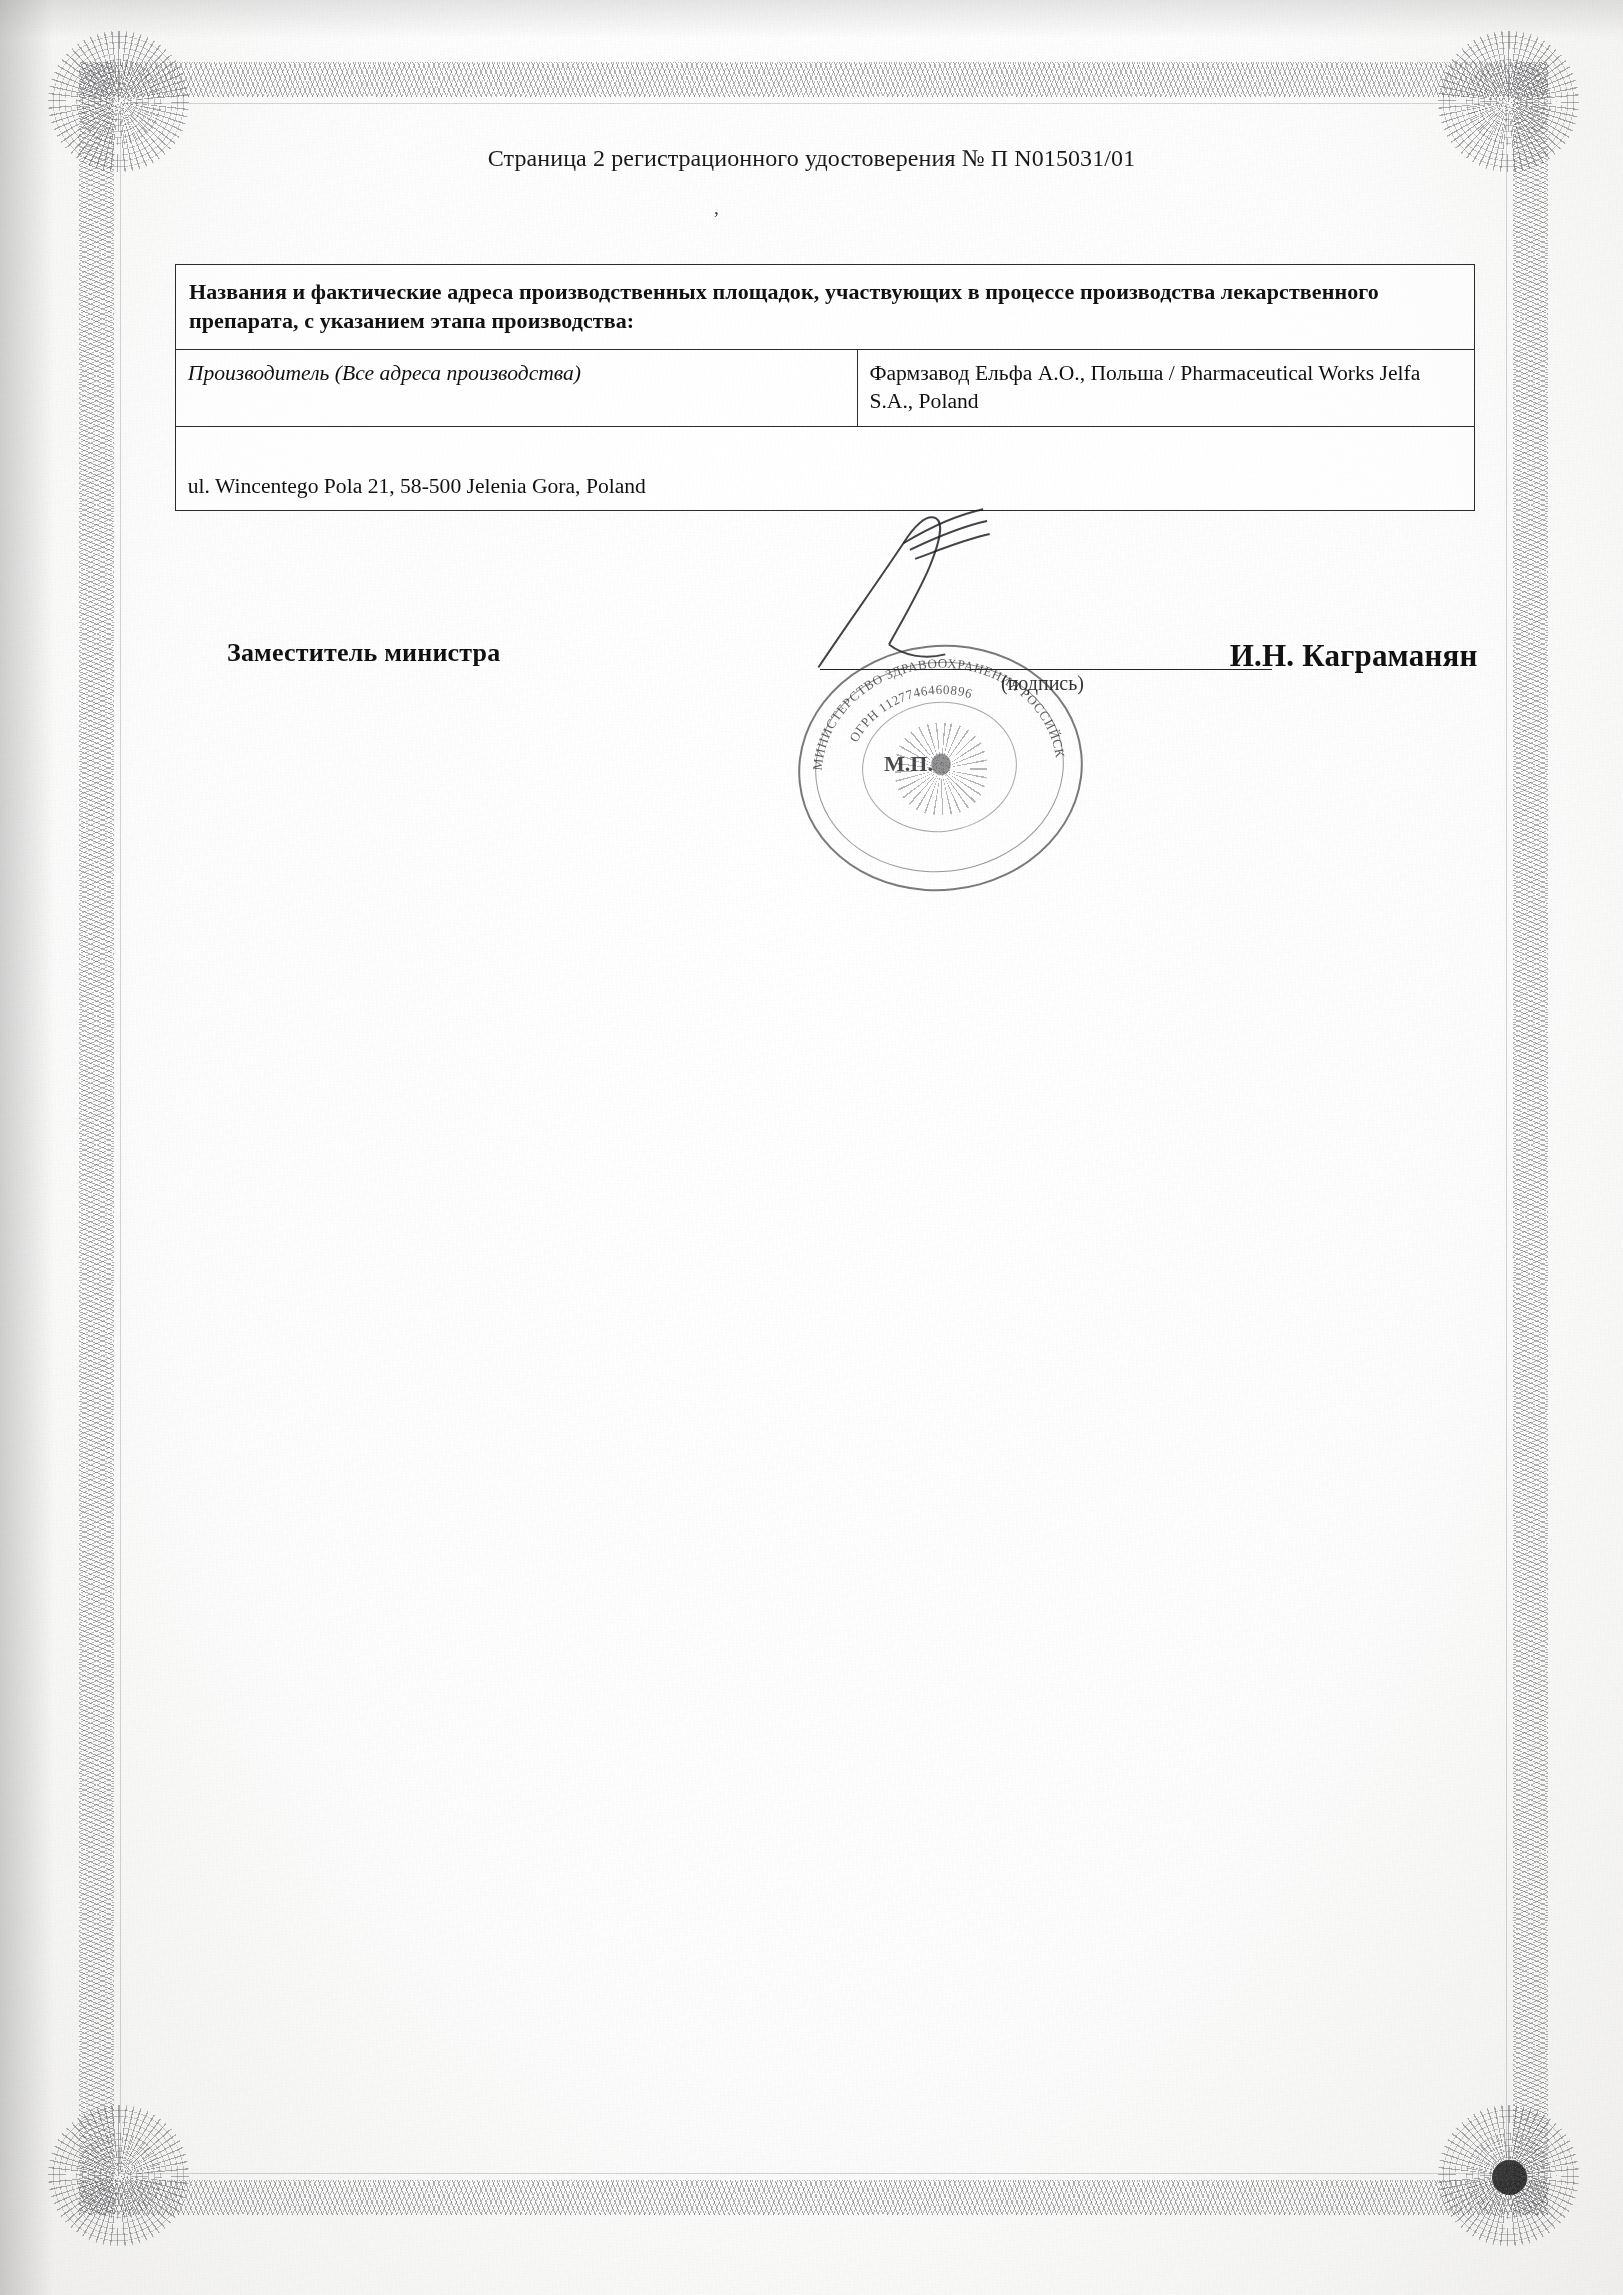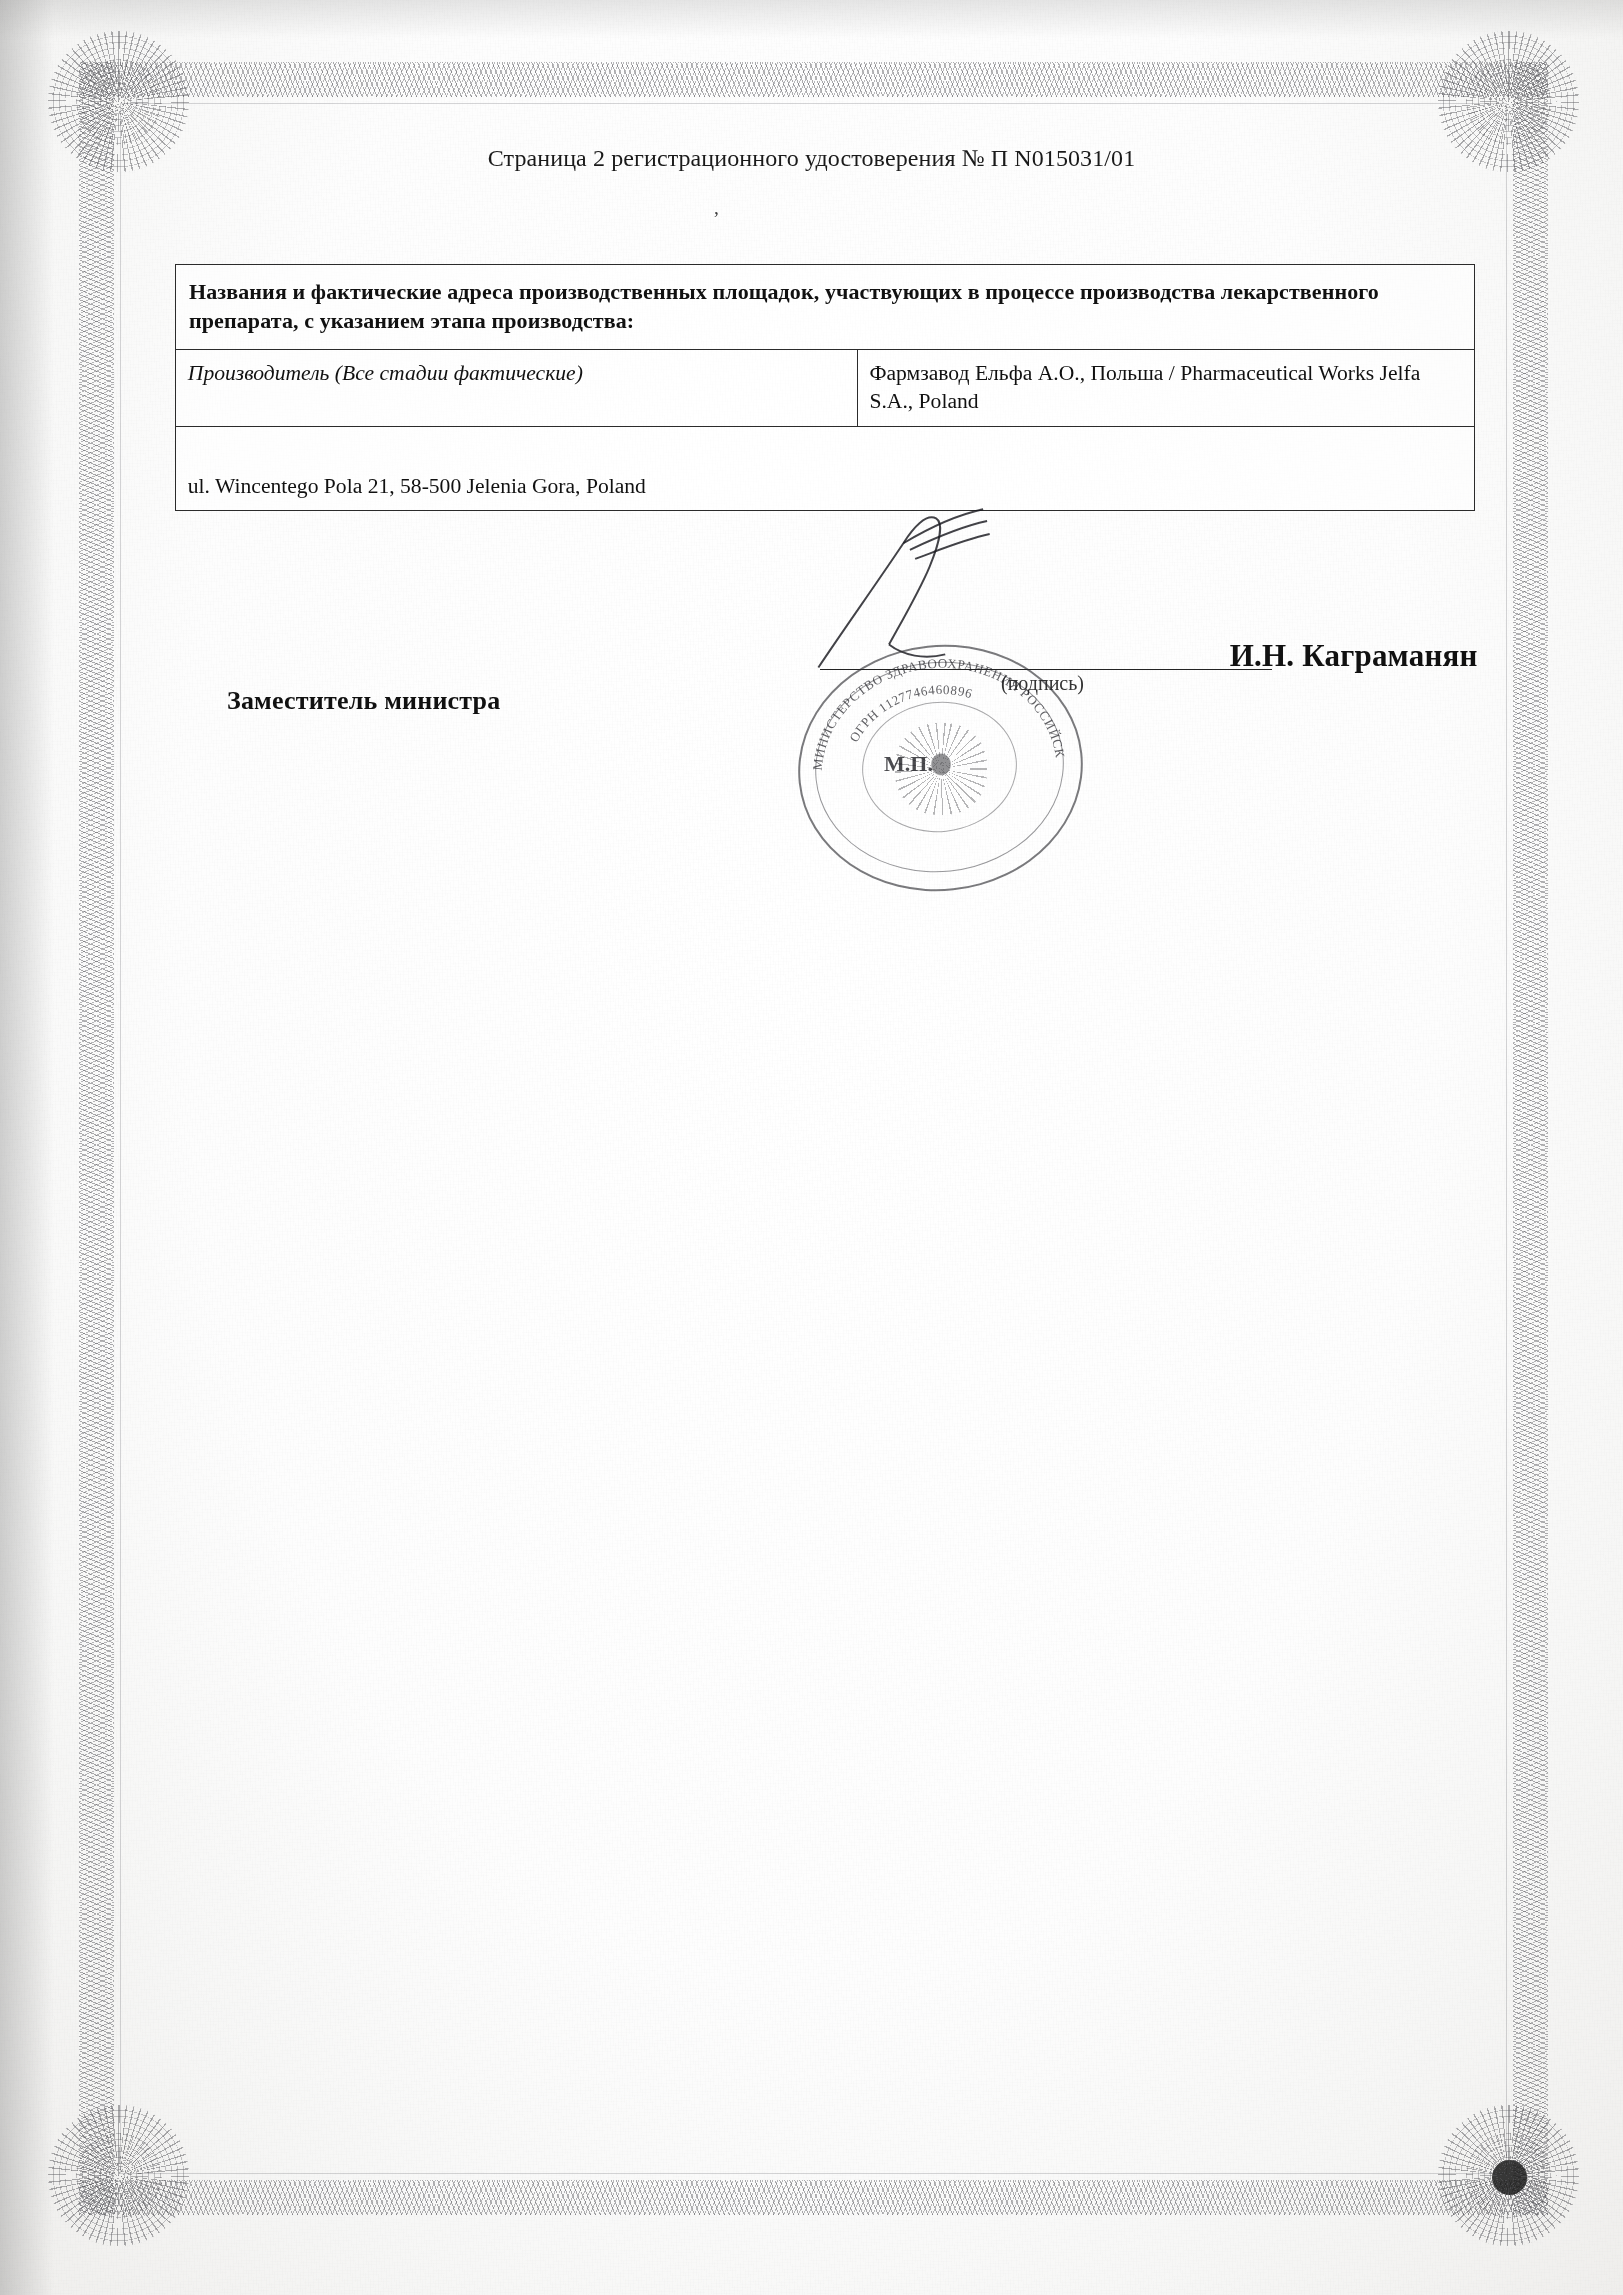--- a/index.html
+++ b/index.html
@@ -172,21 +172,20 @@
     left: 175px;
     width: 1309px;
     height: 46px;
   }
   .sign-title {
     position: absolute;
     left: 52px; top: 0;
     font-weight: bold;
     font-size: 26px;
     letter-spacing: 0.2px;
-    margin-top: 48px;
   }
   .sign-line {
     position: absolute;
     left: 645px; top: 31px;
     width: 452px;
     border-bottom: 1.3px solid #232323;
   }
   .sign-caption {
     position: absolute;
     left: 826px; top: 34px;
@@ -303,21 +302,21 @@
 
   <div class="header">Страница  2 регистрационного удостоверения № П N015031/01</div>
 
   <div class="tick-mark">ʼ</div>
 
   <div class="doc-table">
     <div class="row">
       <div class="cell title-cell">Названия и фактические адреса производственных площадок, участвующих в процессе производства лекарственного препарата, с указанием этапа производства:</div>
     </div>
     <div class="row">
-      <div class="cell cell-left">Производитель (Все стадии фактические)</div>
+      <div class="cell cell-left">Производитель (Все адреса производства)</div>
       <div class="cell cell-right">Фармзавод Ельфа А.О., Польша / Pharmaceutical Works Jelfa S.A., Poland</div>
     </div>
     <div class="row">
       <div class="cell addr-cell">ul. Wincentego Pola 21, 58-500 Jelenia Gora, Poland</div>
     </div>
   </div>
 
   <div class="sign-row">
     <div class="sign-title">Заместитель министра</div>
     <div class="sign-line"></div>

